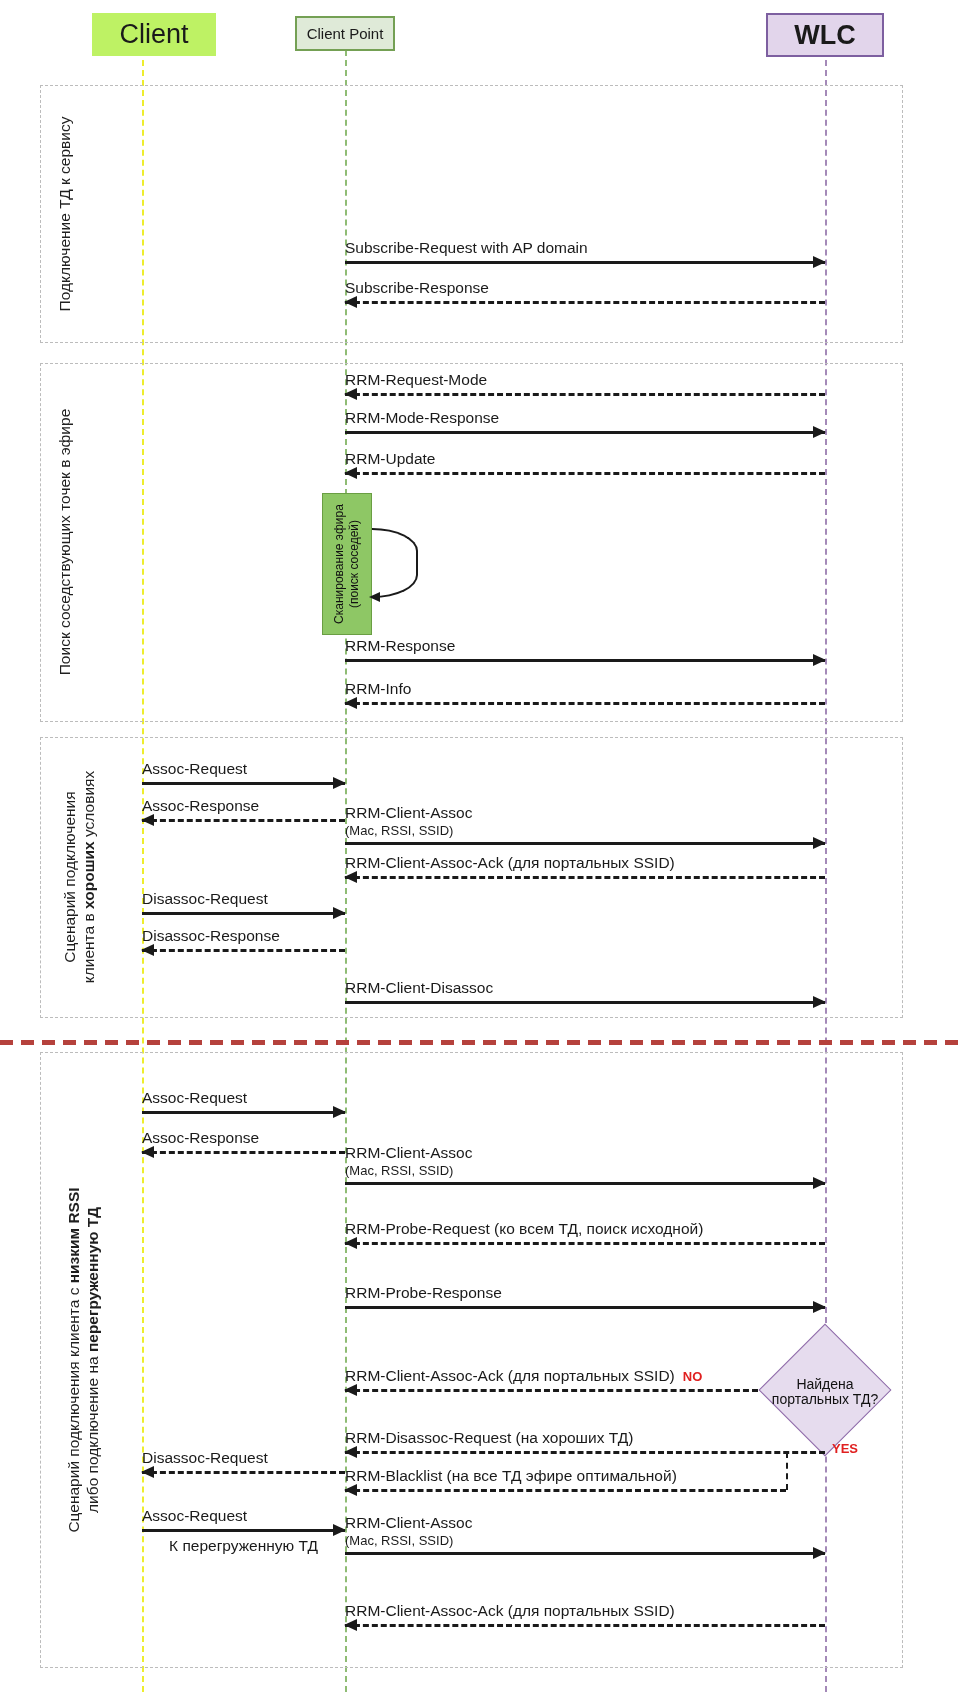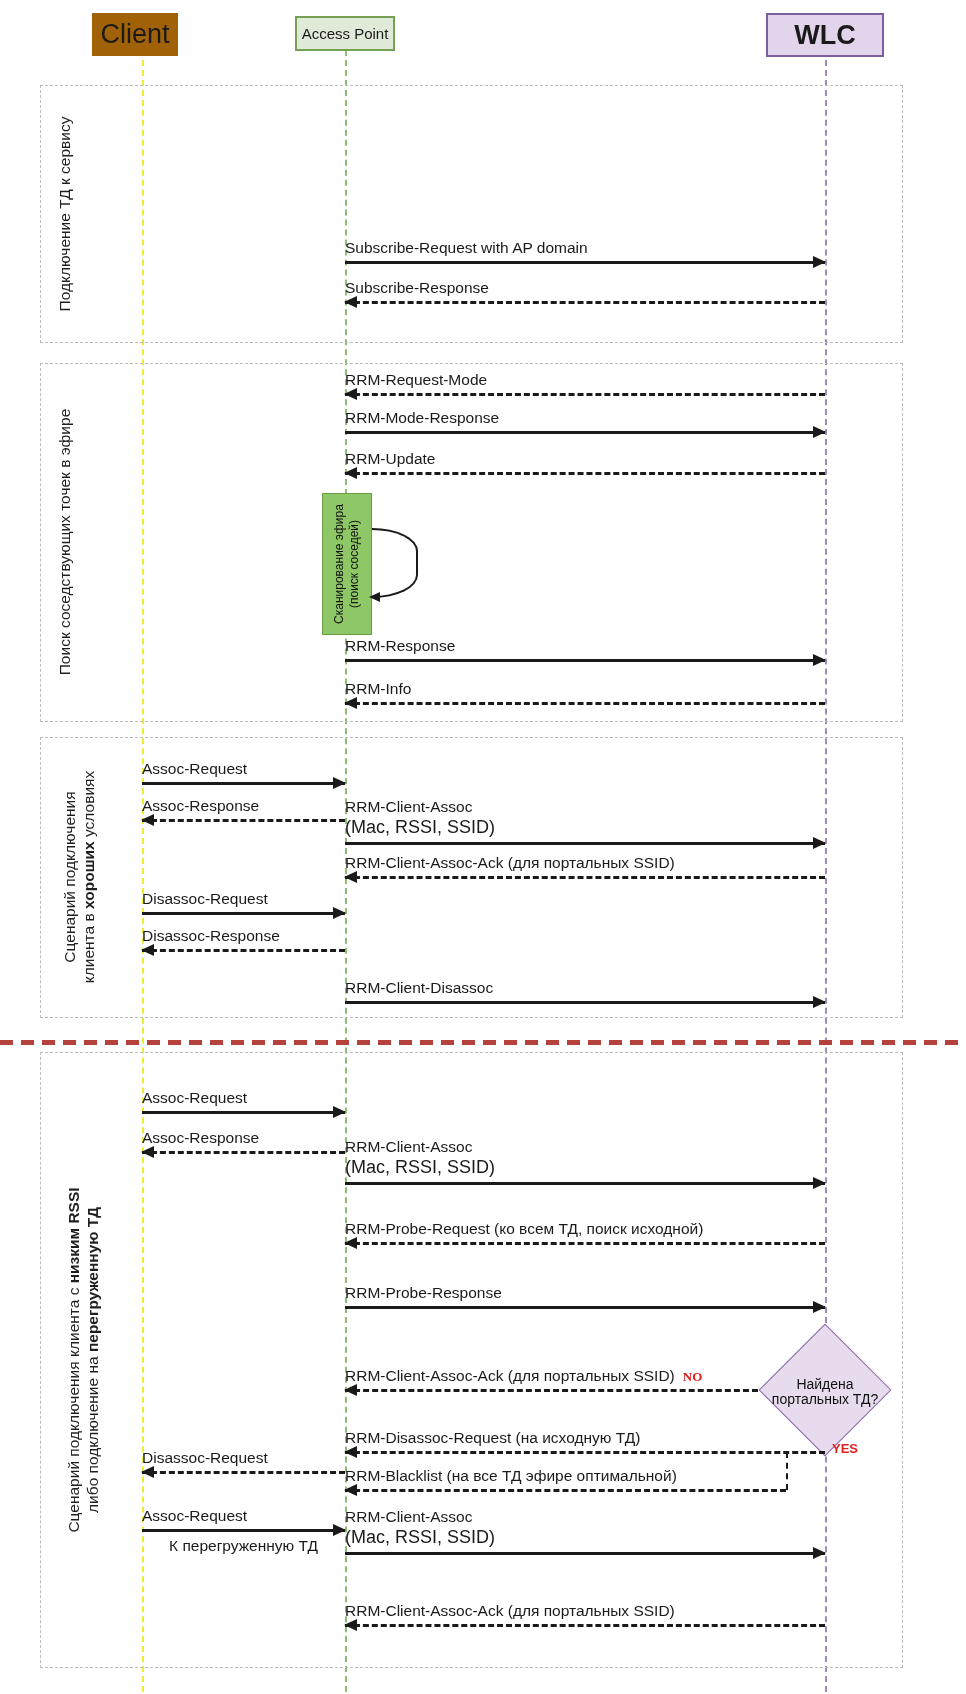--- a/index.html
+++ b/index.html
@@ -7,21 +7,21 @@
           font-family:"Liberation Sans",sans-serif;color:#1a1a1a;}
 
   
   .lifeline{position:absolute;width:0;top:50px;height:1642px;}
   #ll-client{left:142px;border-left:2px dashed #eded2e;}
   #ll-ap{left:345px;border-left:2px dashed #8fbc74;}
   #ll-wlc{left:825px;border-left:2px dashed #a489b8;}
 
   
   .actor{position:absolute;display:flex;align-items:center;justify-content:center;box-sizing:border-box;}
-  #actor-client{left:92px;top:13px;width:86px;height:43px;background:#a16207;font-size:27px;}
+  #actor-client{left:92px;top:13px;width:124px;height:43px;background:#bef264;font-size:27px;}
   #actor-ap{left:295px;top:16px;width:100px;height:35px;background:#dfead8;border:2px solid #74a054;font-size:15px;}
   #actor-wlc{left:766px;top:13px;width:118px;height:44px;background:#e2d5eb;border:2px solid #7d5fa0;font-size:27px;font-weight:bold;}
 
   
   .frame{position:absolute;left:40px;width:863px;border:1px dashed #bcbcbc;box-sizing:border-box;}
   #frame-1{top:85px;height:258px;}
   #frame-2{top:363px;height:359px;}
   #frame-3{top:737px;height:281px;}
   #frame-4{top:1052px;height:616px;}
 
@@ -33,23 +33,23 @@
 
   
   .msg{position:absolute;height:0;}
   .mline{position:absolute;left:0;right:0;top:-1.5px;}
   .mline.solid{border-top:3px solid #1a1a1a;}
   .mline.dashed{border-top:3px dashed #1a1a1a;}
   .head{position:absolute;width:0;height:0;border-top:6px solid transparent;border-bottom:6px solid transparent;top:-6px;}
   .head.right{right:-1px;border-left:13px solid #1a1a1a;}
   .head.left{left:-1px;border-right:13px solid #1a1a1a;}
   .mlabel{position:absolute;left:0;right:0;bottom:5px;text-align:left;font-size:15.5px;white-space:nowrap;line-height:1.18;}
-  .msub{font-size:18px;}
+  .msub{font-size:13px;}
   .mbelow{position:absolute;left:0;right:0;top:7px;text-align:center;font-size:15.5px;white-space:nowrap;}
-  .tag{color:#e02020;font-weight:bold;font-size:13px;margin-left:8px;font-family:Liberation Serif, serif;}
+  .tag{color:#e02020;font-weight:bold;font-size:13px;margin-left:8px;}
 
   
   #note-scan{position:absolute;left:322px;top:493px;width:50px;height:142px;background:#8ec765;border:1px solid #6a9e43;box-sizing:border-box;}
   #note-scan-text{position:absolute;left:50%;top:50%;transform:translate(-50%,-50%) rotate(-90deg);
                   white-space:nowrap;text-align:center;font-size:12px;line-height:15px;color:#111;}
   #self-arc{position:absolute;left:372px;top:528px;width:46px;height:70px;border:2px solid #1a1a1a;border-left:none;
             border-radius:0 70px 70px 0 / 0 35px 35px 0;box-sizing:border-box;}
   #self-arc-head{position:absolute;left:369px;top:592px;width:0;height:0;
                  border-top:5px solid transparent;border-bottom:5px solid transparent;border-right:11px solid #1a1a1a;}
 
@@ -76,21 +76,21 @@
 
   <div class="frame" id="frame-1"></div>
   <div class="frame" id="frame-2"></div>
   <div class="frame" id="frame-3"></div>
   <div class="frame" id="frame-4"></div>
 
   <div class="actor" id="actor-client">
     <span>Client</span>
   </div>
   <div class="actor" id="actor-ap">
-    <span>Access Point</span>
+    <span>Client Point</span>
   </div>
   <div class="actor" id="actor-wlc">
     <span>WLC</span>
   </div>
 
   <div class="sec-anchor" style="left:64px;top:214px;">
     <div class="sec-title">
       <span>Подключение ТД к сервису</span>
     </div>
   </div>
@@ -234,21 +234,21 @@
         <div class="mlabel"><span>RRM-Probe-Response</span></div>
       </div>
       <div class="msg" style="left: 345px; top: 1390px; width: 413px;">
         <div class="mline dashed"></div>
         <div class="head left"></div>
         <div class="mlabel"><span>RRM-Client-Assoc-Ack (для портальных SSID)</span><span class="tag">NO</span></div>
       </div>
       <div class="msg" style="left: 345px; top: 1452px; width: 480px;">
         <div class="mline dashed"></div>
         <div class="head left"></div>
-        <div class="mlabel"><span>RRM-Disassoc-Request (на исходную ТД)</span></div>
+        <div class="mlabel"><span>RRM-Disassoc-Request (на хороших ТД)</span></div>
       </div>
       <div class="msg" style="left: 142px; top: 1472px; width: 203px;">
         <div class="mline dashed"></div>
         <div class="head left"></div>
         <div class="mlabel"><span>Disassoc-Request</span></div>
       </div>
       <div class="msg" style="left: 345px; top: 1490px; width: 441px;">
         <div class="mline dashed"></div>
         <div class="head left"></div>
         <div class="mlabel"><span>RRM-Blacklist (на все ТД эфире оптимальной)</span></div>

